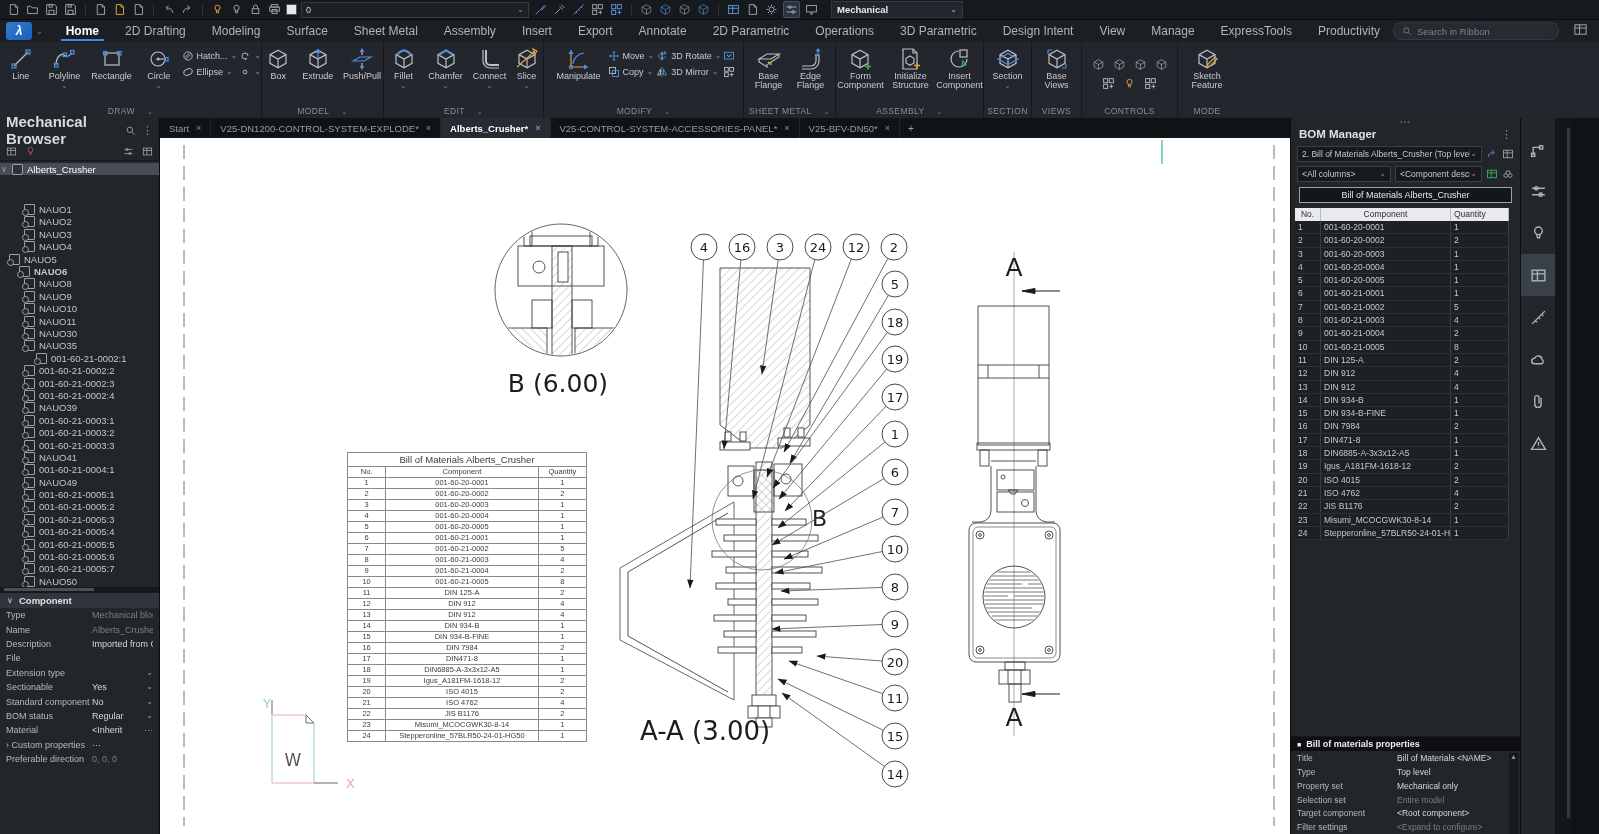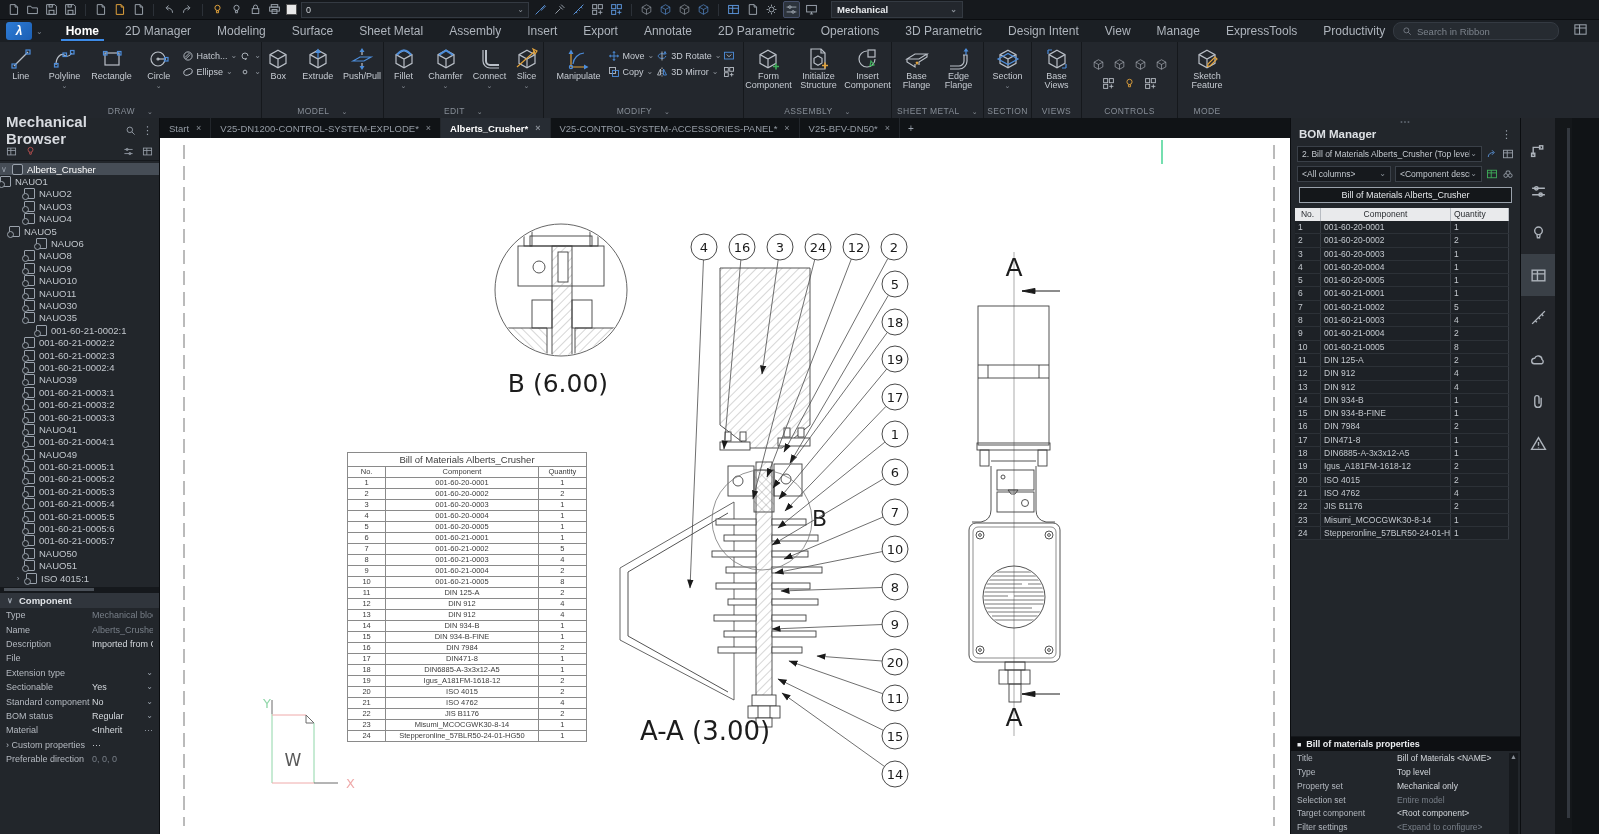--- a/index.html
+++ b/index.html
@@ -413,21 +413,21 @@
       <span>Mechanical</span>
       <span class="caret">⌄</span>
     </div>
   </div>
 
   <div class="tabbar">
     <div class="logo">λ</div>
     <span class="logo-caret">⌄</span>
     <div class="rtabs">
         <div class="rtab active">Home</div>
-        <div class="rtab">2D Manager</div>
+        <div class="rtab">2D Drafting</div>
         <div class="rtab">Modeling</div>
         <div class="rtab">Surface</div>
         <div class="rtab">Sheet Metal</div>
         <div class="rtab">Assembly</div>
         <div class="rtab">Insert</div>
         <div class="rtab">Export</div>
         <div class="rtab">Annotate</div>
         <div class="rtab">2D Parametric</div>
         <div class="rtab">Operations</div>
         <div class="rtab">3D Parametric</div>
@@ -662,20 +662,46 @@
               </svg>
             </div>
         </div>
       </div>
       <div class="rg-label">
           <span>MODIFY</span>
           <span class="caret">⌄</span>
         </div>
     </div>
 
+    <div class="rgroup" style="width:92px">
+      <div class="rg-body">
+        <div class="bigbtn" style="width:40px">
+          <svg class="bi" viewBox="0 0 24 24">
+              <path d="M2 12l8-5h12l-8 5z"></path>
+              <path d="M2 12v3l8 5v-3M22 7v3l-8 5v3"></path>
+              <path class="acc-a" d="M11 15l2 2M13 15l-2 2" stroke-width="1.6"></path>
+            </svg>
+          <span class="lbl">Base Flange</span>
+        </div>
+        <div class="bigbtn" style="width:40px">
+          <svg class="bi" viewBox="0 0 24 24">
+              <path d="M3 19h9a5 5 0 0 0 5-5V8"></path>
+              <path d="M3 22h9a8 8 0 0 0 8-8V8h-4"></path>
+              <path class="acc-b" d="M19 8V2"></path>
+              <path class="fill-b" d="M19 1l2.5 3.5h-5z"></path>
+            </svg>
+          <span class="lbl">Edge Flange</span>
+        </div>
+      </div>
+      <div class="rg-label">
+          <span>SHEET METAL</span>
+          <span class="caret">⌄</span>
+        </div>
+    </div>
+
     <div class="rgroup" style="width:148px">
       <div class="rg-body">
         <div class="bigbtn" style="width:50px">
           <svg class="bi" viewBox="0 0 24 24">
               <use href="#s-cube"></use>
               <path class="acc-g" d="M17 19.5h6M20 16.5v6" stroke-width="1.6"></path>
             </svg>
           <span class="lbl">Form Component</span>
         </div>
         <div class="bigbtn" style="width:48px">
@@ -691,46 +717,20 @@
           <svg class="bi" viewBox="0 0 24 24">
               <path d="M20 12A8 8 0 1 1 12 4"></path>
               <rect x="13" y="3" width="7" height="7"></rect>
               <path class="acc-g" d="M16 14l3 4-4 1z"></path>
             </svg>
           <span class="lbl">Insert Component</span>
         </div>
       </div>
       <div class="rg-label">
           <span>ASSEMBLY</span>
-          <span class="caret">⌄</span>
-        </div>
-    </div>
-
-    <div class="rgroup" style="width:92px">
-      <div class="rg-body">
-        <div class="bigbtn" style="width:40px">
-          <svg class="bi" viewBox="0 0 24 24">
-              <path d="M2 12l8-5h12l-8 5z"></path>
-              <path d="M2 12v3l8 5v-3M22 7v3l-8 5v3"></path>
-              <path class="acc-a" d="M11 15l2 2M13 15l-2 2" stroke-width="1.6"></path>
-            </svg>
-          <span class="lbl">Base Flange</span>
-        </div>
-        <div class="bigbtn" style="width:40px">
-          <svg class="bi" viewBox="0 0 24 24">
-              <path d="M3 19h9a5 5 0 0 0 5-5V8"></path>
-              <path d="M3 22h9a8 8 0 0 0 8-8V8h-4"></path>
-              <path class="acc-b" d="M19 8V2"></path>
-              <path class="fill-b" d="M19 1l2.5 3.5h-5z"></path>
-            </svg>
-          <span class="lbl">Edge Flange</span>
-        </div>
-      </div>
-      <div class="rg-label">
-          <span>SHEET METAL</span>
           <span class="caret">⌄</span>
         </div>
     </div>
 
     <div class="rgroup" style="width:48px">
       <div class="rg-body">
         <div class="bigbtn" style="width:44px">
           <svg class="bi" viewBox="0 0 24 24">
               <use href="#s-cube"></use>
               <path class="acc-b" d="M2 12l10-5.5L22 12l-10 5.5z"></path>
@@ -833,41 +833,41 @@
         <svg>
             <use href="#s-tbl"></use>
           </svg>
       </div>
       <div class="tree">
           <div class="trow root">
             <span class="t-caret">∨</span>
             <span class="t-ico cube"></span>
             <span>Alberts_Crusher</span>
           </div>
-          <div class="trow" style="">
+          <div class="trow" style="padding-left: 24px; margin-top: 28px;">
             <span class="t-ico"></span>
             <span>NAUO1</span>
           </div>
           <div class="trow" style="padding-left: 24px;">
             <span class="t-ico"></span>
             <span>NAUO2</span>
           </div>
           <div class="trow" style="padding-left: 24px;">
             <span class="t-ico"></span>
             <span>NAUO3</span>
           </div>
           <div class="trow" style="padding-left: 24px;">
             <span class="t-ico"></span>
             <span>NAUO4</span>
           </div>
           <div class="trow" style="padding-left: 9px;">
             <span class="t-ico"></span>
             <span>NAUO5</span>
           </div>
-          <div class="trow" style="padding-left: 36px;">
+          <div class="trow" style="padding-left: 19px; font-weight: bold;">
             <span class="t-ico"></span>
             <span>NAUO6</span>
           </div>
           <div class="trow" style="padding-left: 24px;">
             <span class="t-ico"></span>
             <span>NAUO8</span>
           </div>
           <div class="trow" style="padding-left: 24px;">
             <span class="t-ico"></span>
             <span>NAUO9</span>

